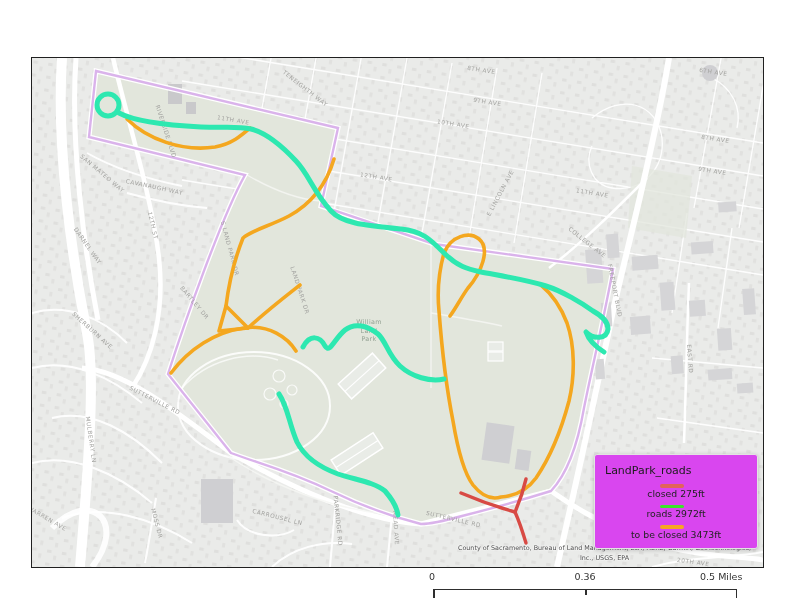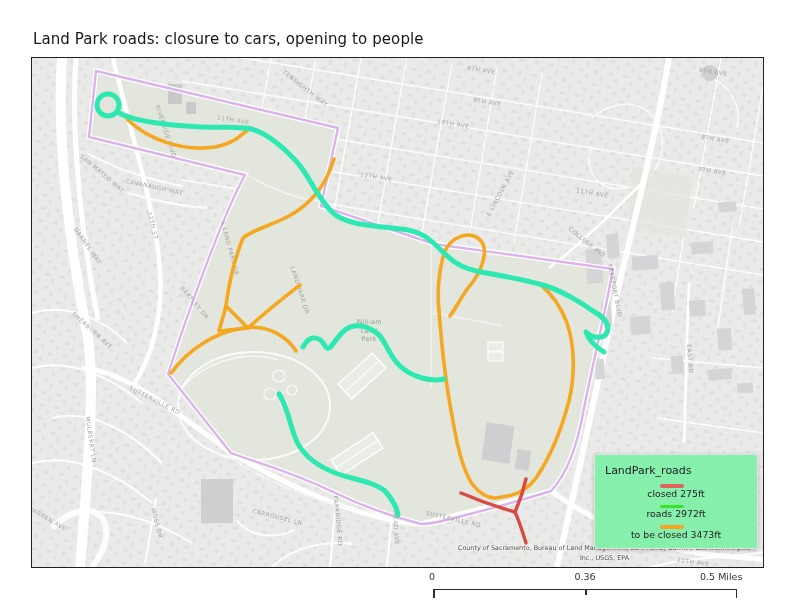--- a/index.html
+++ b/index.html
@@ -15,21 +15,21 @@
   .rd-open{stroke:var(--c-open,#2de8b0);fill:none;stroke-width:5;stroke-linecap:round;stroke-linejoin:round;}
   .rd-tobe{stroke:var(--c-to-be-closed,#f4a71f);fill:none;stroke-width:3.6;stroke-linecap:round;stroke-linejoin:round;}
   .rd-closed{stroke:var(--c-closed,#d84a44);fill:none;stroke-width:3.4;stroke-linecap:round;stroke-linejoin:round;}
   .park{fill:var(--c-park-fill,#e2e6dc);}
   .boundary{stroke:var(--c-boundary,#d6abe9);fill:none;stroke-width:2.4;opacity:.9;}
   .boundary-road{stroke:#ffffff;fill:none;stroke-width:5;}
   .wroad{stroke:#ffffff;fill:none;}
   .attribution{position:absolute;right:6px;bottom:4px;width:305px;text-align:center;font-size:6.4px;
                line-height:1.45;color:#4d4d4d;
                text-shadow:0 0 2px #fff,0 0 2px #fff,0 0 3px #fff;}
-  .legend{position:absolute;left:562px;top:396px;width:164px;box-sizing:border-box;background:#86efac;
+  .legend{position:absolute;left:562px;top:396px;width:164px;box-sizing:border-box;background:#d946ef;
           border:1px solid #e3e3e3;border-radius:3px;padding:9px 10px 8px 10px;
           box-shadow:0 1px 4px rgba(0,0,0,0.22);}
   .legend-title{font-size:11px;color:#1c1c1c;margin-bottom:7px;}
   .legend-item{display:flex;align-items:center;margin-top:6px;font-size:9.3px;color:#232323;flex-direction:column;}
   .swatch{display:inline-block;width:24px;height:3.5px;border-radius:2px;margin-right:8px;flex:0 0 auto;}
   .scalebar{position:absolute;left:0;top:0;width:792px;height:612px;pointer-events:none;}
   .sb-num{position:absolute;font-size:9.5px;color:#333;}
   .sb-n0{left:429px;top:571px;}
   .sb-n1{left:585px;top:571px;transform:translateX(-50%);}
   .sb-n2{left:700px;top:571px;}
@@ -37,21 +37,20 @@
   .sb-tick{position:absolute;top:0;width:1.5px;background:#2e2e2e;}
   .sb-t0{left:0;height:8px;}
   .sb-tm{left:50%;height:5px;}
   .sb-t1{right:0;height:8px;}
 </style>
 </head>
 <body>
 
 <div class="page">
 
-  <h1 class="title">Land Park roads: closure to cars, opening to people</h1>
 
   <div class="map-frame">
     <svg viewBox="0 0 731 509" width="731" height="509">
       <defs>
         <pattern id="houses" width="15" height="13" patternUnits="userSpaceOnUse" patternTransform="rotate(9)">
           <rect x="2" y="2" width="4.5" height="3" fill="#dddddb"></rect>
           <rect x="9" y="7" width="3" height="4.5" fill="#dfdfdd"></rect>
         </pattern>
       </defs>
 

